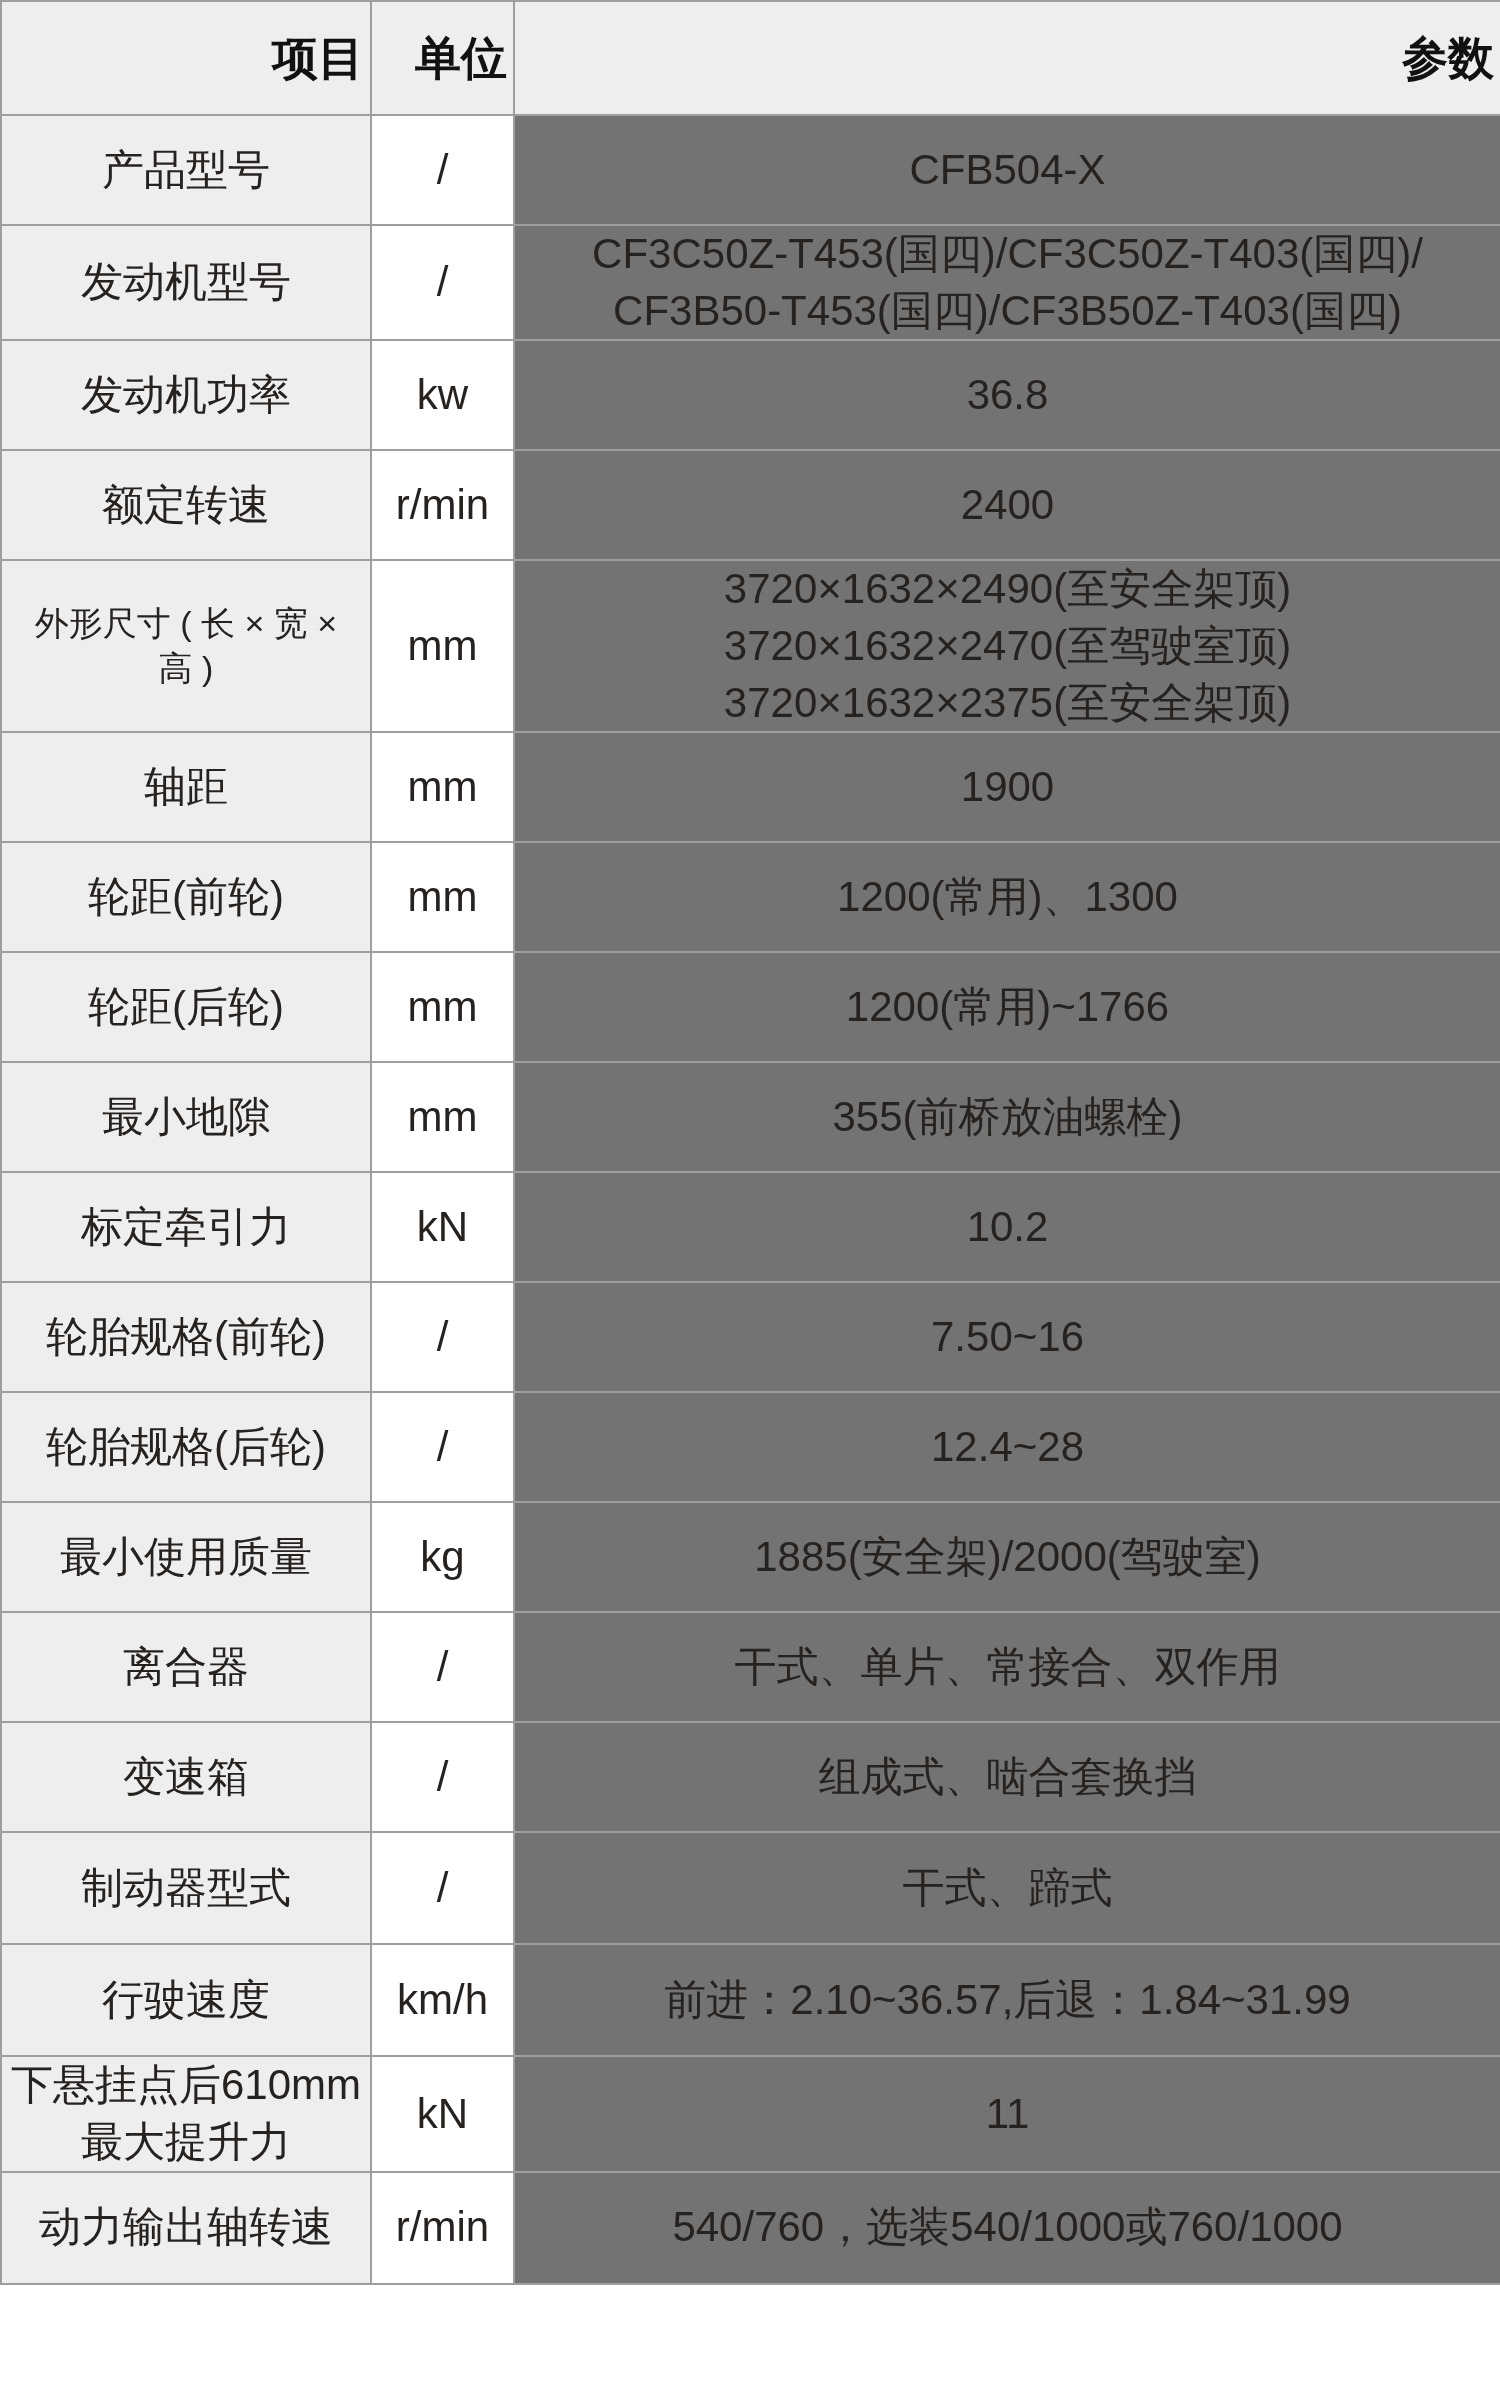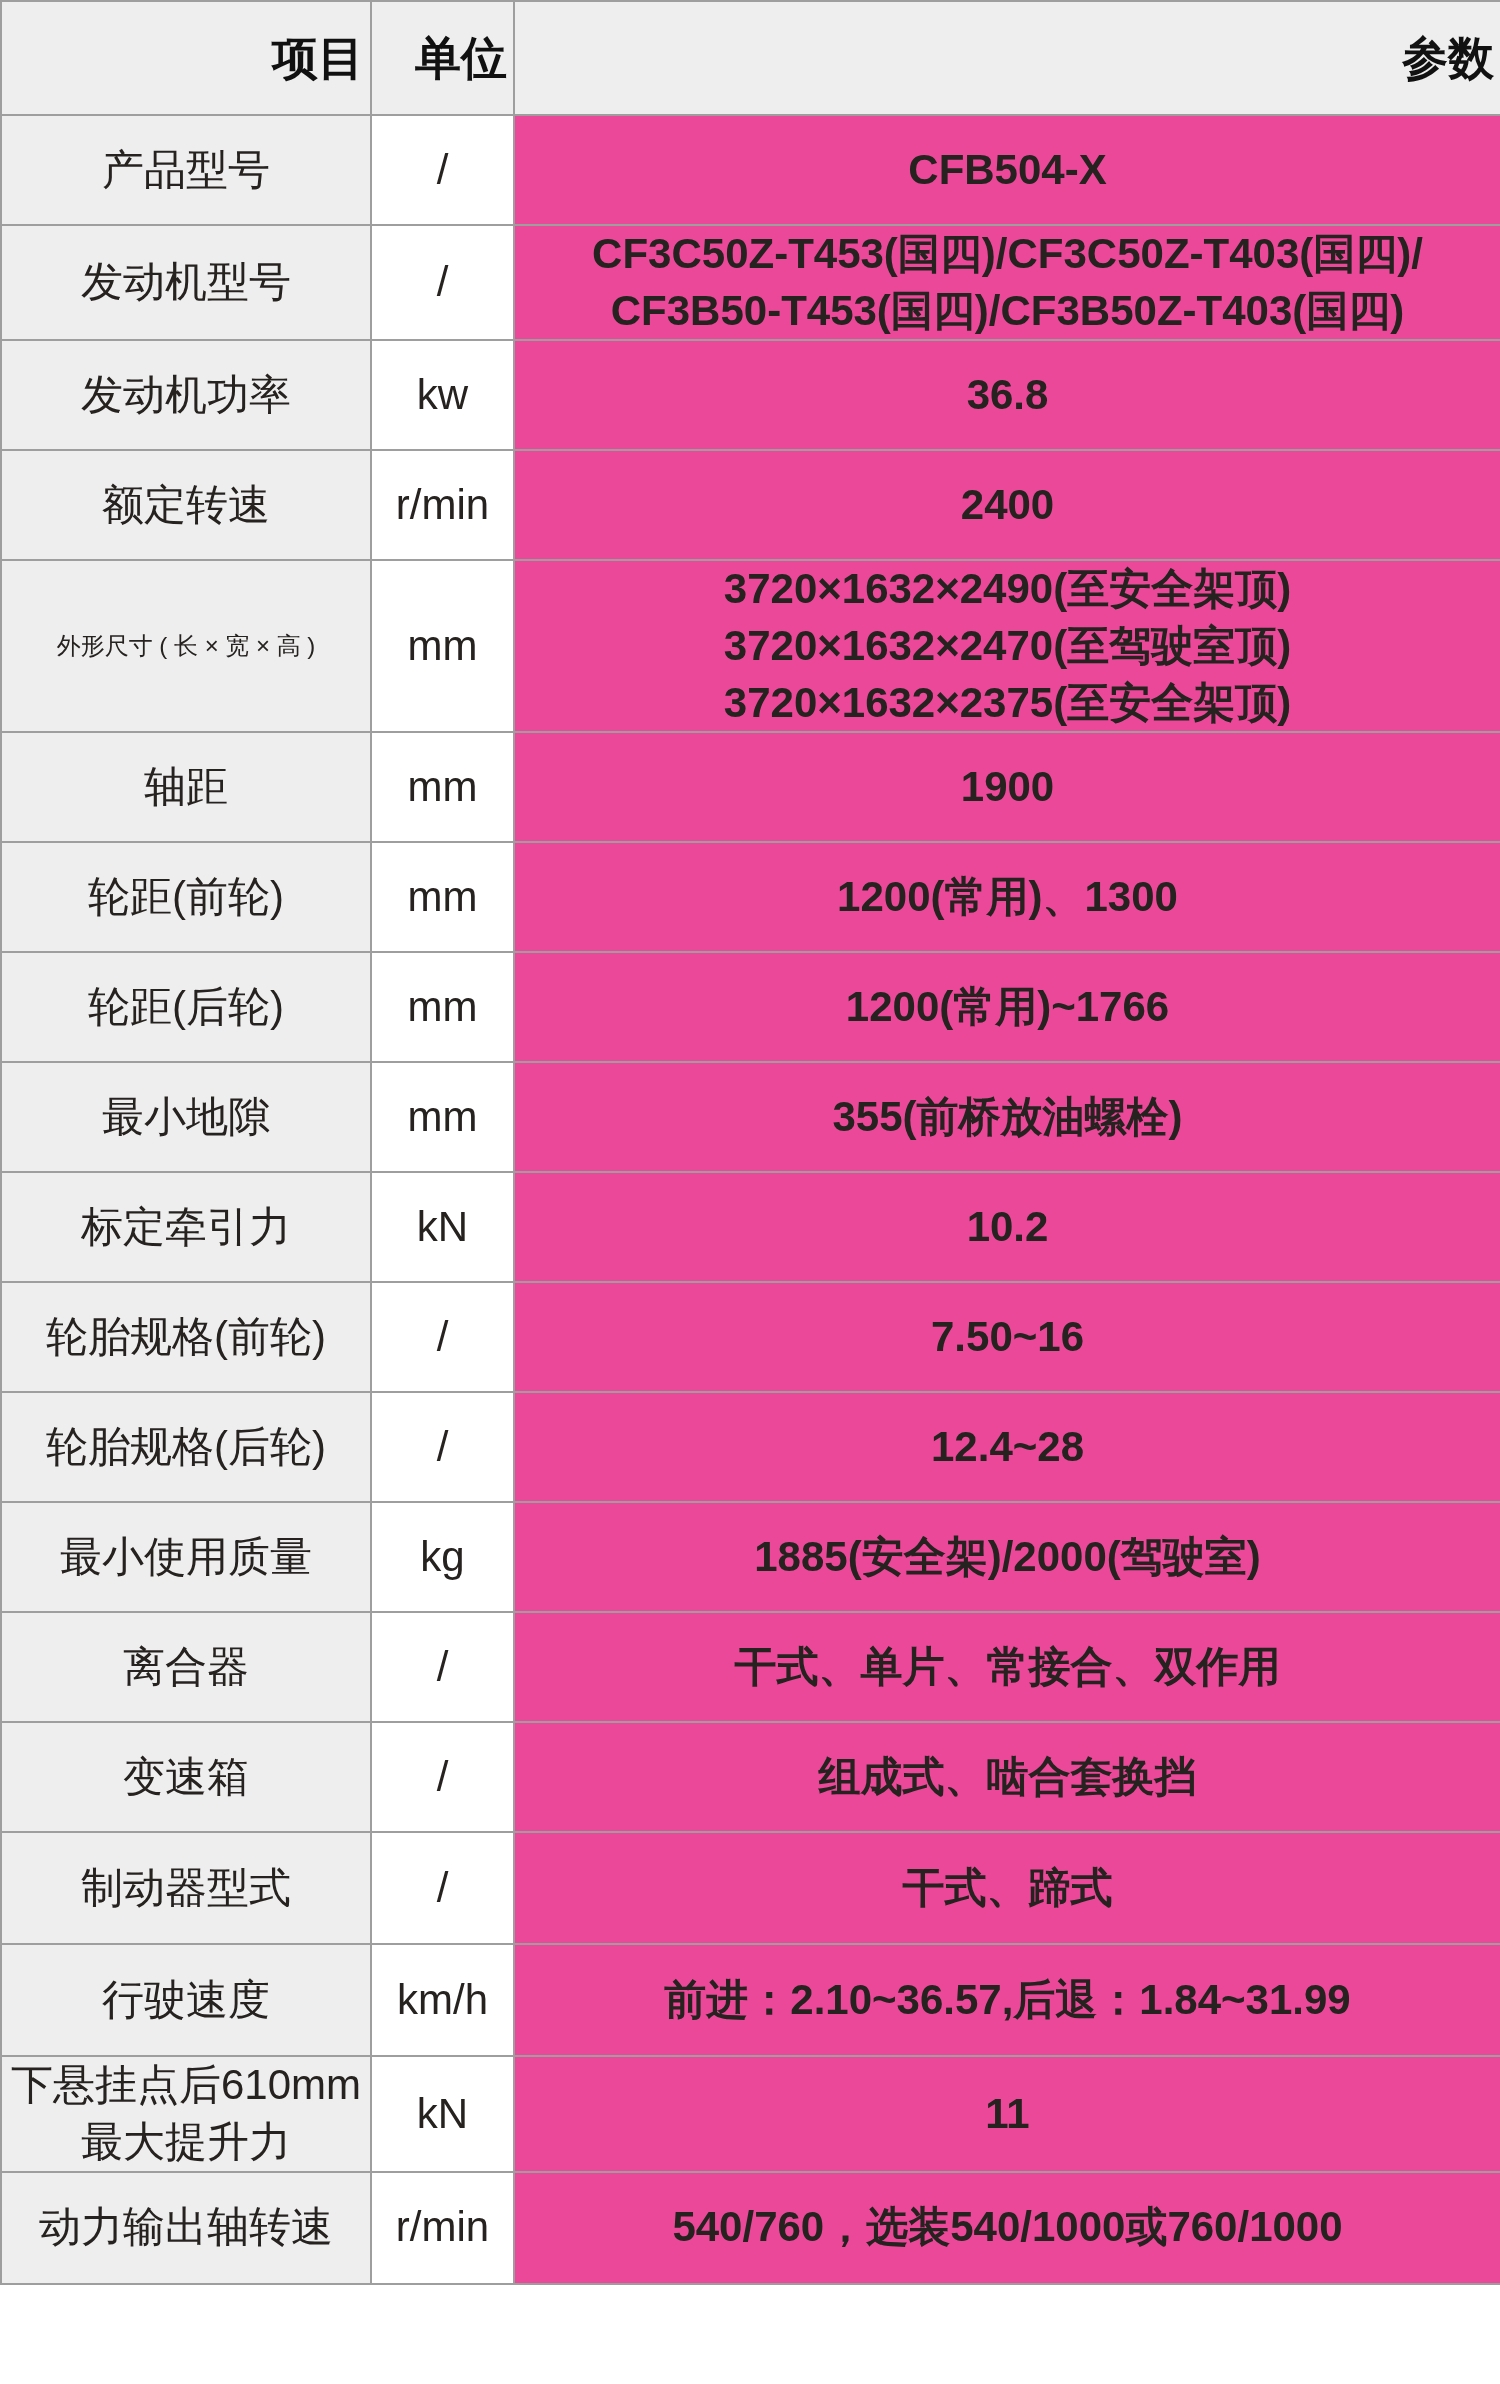--- a/index.html
+++ b/index.html
@@ -36,32 +36,31 @@
     height: 114px;
     text-align: right;
   }
   td.item {
     background: #eeeeee;
     font-size: 42px;
     white-space: pre-line;
     margin-top: 34px;
   }
   td.item.fit {
-    font-size: 24px;
+    font-size: 34px;
     padding: 0 16px;
   }
   td.unit {
     background: #ffffff;
     font-size: 42px;
   }
   td.value {
-    background: #ec4899;
+    background: #737373;
     font-size: 42px;
     white-space: pre-line;
-    font-weight: bold;
   }
   tr.r-std  { height: 110px; }
   tr.r-tall { height: 166px; }
   tr.r-bot  { height: 112px; padding-left: 16px; }
 </style>
 </head>
 <body>
 
 <table class="spec">
   <colgroup>

